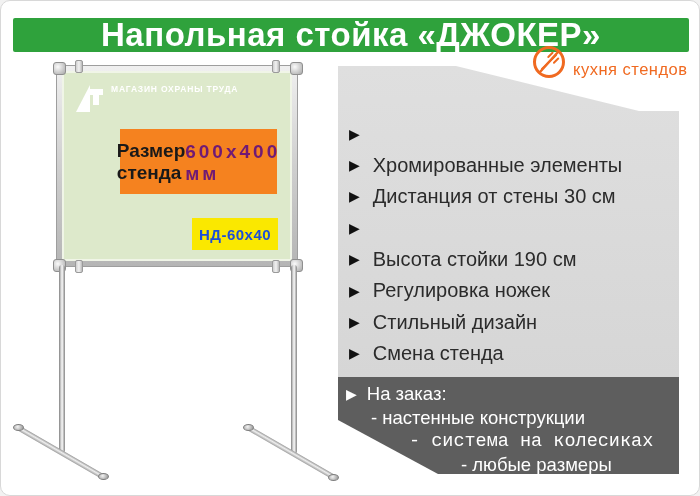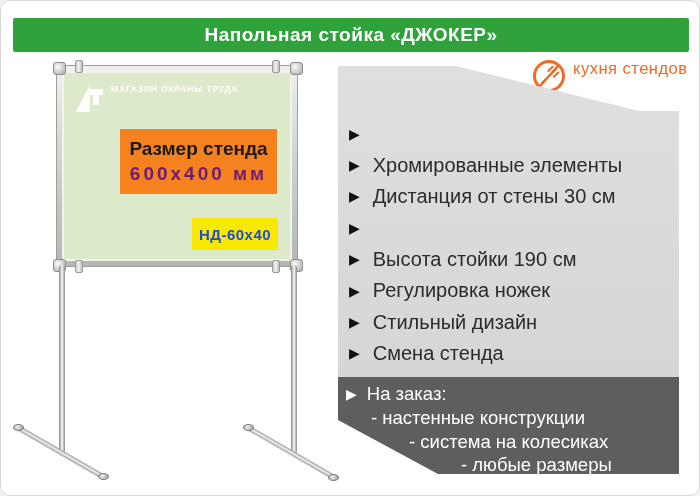--- a/index.html
+++ b/index.html
@@ -11,21 +11,21 @@
     font-family:"Liberation Sans","DejaVu Sans",sans-serif;
   }
 
   
   .header-bar {
     position:absolute; left:12px; top:17px; width:676px; height:34px;
     background:#2fa23c; border-radius:2px;
     display:flex; align-items:center; justify-content:center;
   }
   .header-bar .title {
-    color:#ffffff; font-size:19px; font-weight:bold; letter-spacing:0.5px;
+    color:#ffffff; font-size:33px; font-weight:bold; letter-spacing:0.5px;
   }
 
   
   .board-frame {
     position:absolute; left:55px; top:64px; width:242px; height:202px;
     background:linear-gradient(180deg,#f0f0f0 0%,#cfcfcf 50%,#b5b5b5 100%);
     border:1px solid #9e9e9e; border-radius:7px;
   }
   .board-surface {
     position:absolute; left:5px; top:5px; right:5px; bottom:5px;
@@ -43,21 +43,21 @@
     border:1px solid #9a9a9a; border-radius:2px;
   }
   .vendor-logo { position:absolute; left:18px; top:14px; display:flex; }
   .vendor-mark { flex:none; }
   .vendor-text {
     color:#ffffff; font-size:8.5px; font-weight:bold; letter-spacing:0.8px;
     margin-left:6px; margin-top:4px; white-space:nowrap;
   }
   .size-box {
     position:absolute; left:63px; top:63px; width:157px; height:65px;
-    background:#f5821f; display:flex; flex-direction:column;
+    background:#f5821f; display:flex; 
     align-items:center; justify-content:center;
   }
   .size-box .l1 { color:#191919; font-weight:bold; font-size:19px; }
   .size-box .l2 { color:#701a75; font-weight:bold; font-size:19px; letter-spacing:3px; margin-top:3px; }
   .model-box {
     position:absolute; left:135px; top:152px; width:86px; height:32px;
     background:#fae800; display:flex; align-items:center; justify-content:center;
   }
   .model-box .code { color:#1d4ed8; font-weight:bold; font-size:15px; letter-spacing:0.5px; }
 
@@ -88,34 +88,34 @@
     clip-path:polygon(0 0, 118px 0, 301px 45px, 341px 45px, 341px 100%, 0 100%);
   }
   .feature-list { list-style:none; margin:0; padding:52px 6px 0 11px; }
   .feature-list li {
     display:flex; align-items:center; height:31.4px;
     font-size:20px; color:#2b2b2b; white-space:nowrap;
   }
   .tri-bullet { font-size:14px; color:#111; margin-right:13px; flex:none; }
 
   
-  .brand { position:absolute; left:531px; top:58px; display:flex; align-items:flex-start; }
+  .brand { position:absolute; left:531px; top:44px; display:flex; align-items:flex-end; }
   .brand-name { color:#f06a21; font-size:16.5px; margin-left:7px; letter-spacing:0.5px; white-space:nowrap; }
 
   
   .order-box {
     position:absolute; left:337px; top:376px; width:341px; height:97px;
     background:#5e5e5e; color:#ffffff;
     clip-path:polygon(0 0, 341px 0, 341px 97px, 100px 97px, 0 43px);
     font-size:18.5px;
   }
   .order-row1 { position:absolute; left:8px; top:6px; display:flex; align-items:center; }
   .order-row1 .tri-bullet { color:#ffffff; margin-right:10px; }
   .order-l2 { position:absolute; left:33px;  top:30px; white-space:nowrap; }
-  .order-l3 { position:absolute; left:71px;  top:54px; white-space:nowrap; }
+  .order-l3 { position:absolute; left:71px;  top:54px; white-space:nowrap;font-family:Liberation Mono, monospace; }
   .order-l4 { position:absolute; left:123px; top:77px; white-space:nowrap; }
 </style>
 </head>
 <body>
 
 <div class="page">
 
   <div class="header-bar">
     <span class="title">Напольная стойка «ДЖОКЕР»</span>
   </div>

